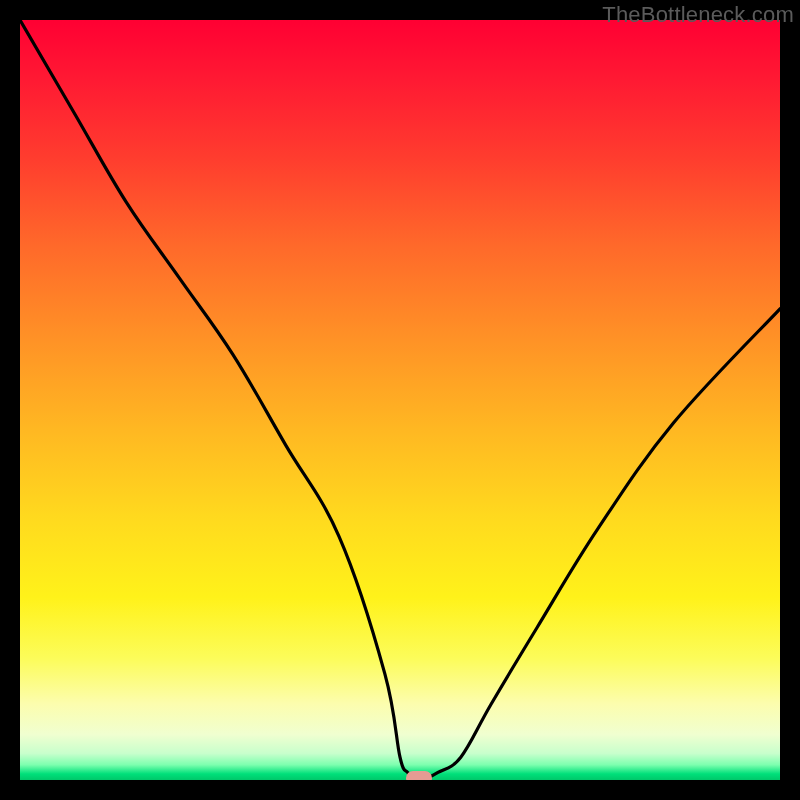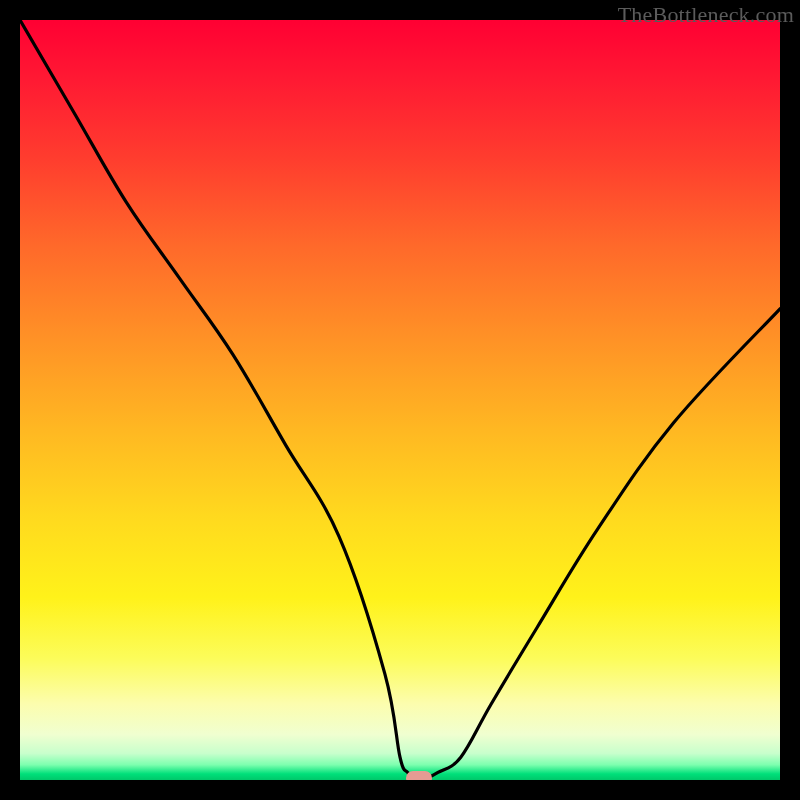--- a/index.html
+++ b/index.html
@@ -9,21 +9,20 @@
     height: 800px;
     background: #000;
     overflow: hidden;
     font-family: Arial, Helvetica, sans-serif;
   }
   .stage {
     position: relative;
     width: 800px;
     height: 800px;
     background: #000;
-    font-family: Liberation Serif, serif;
   }
   .plot-area {
     position: absolute;
     left: 20px;
     top: 20px;
     width: 760px;
     height: 760px;
     overflow: hidden;
   }
   .gradient {

